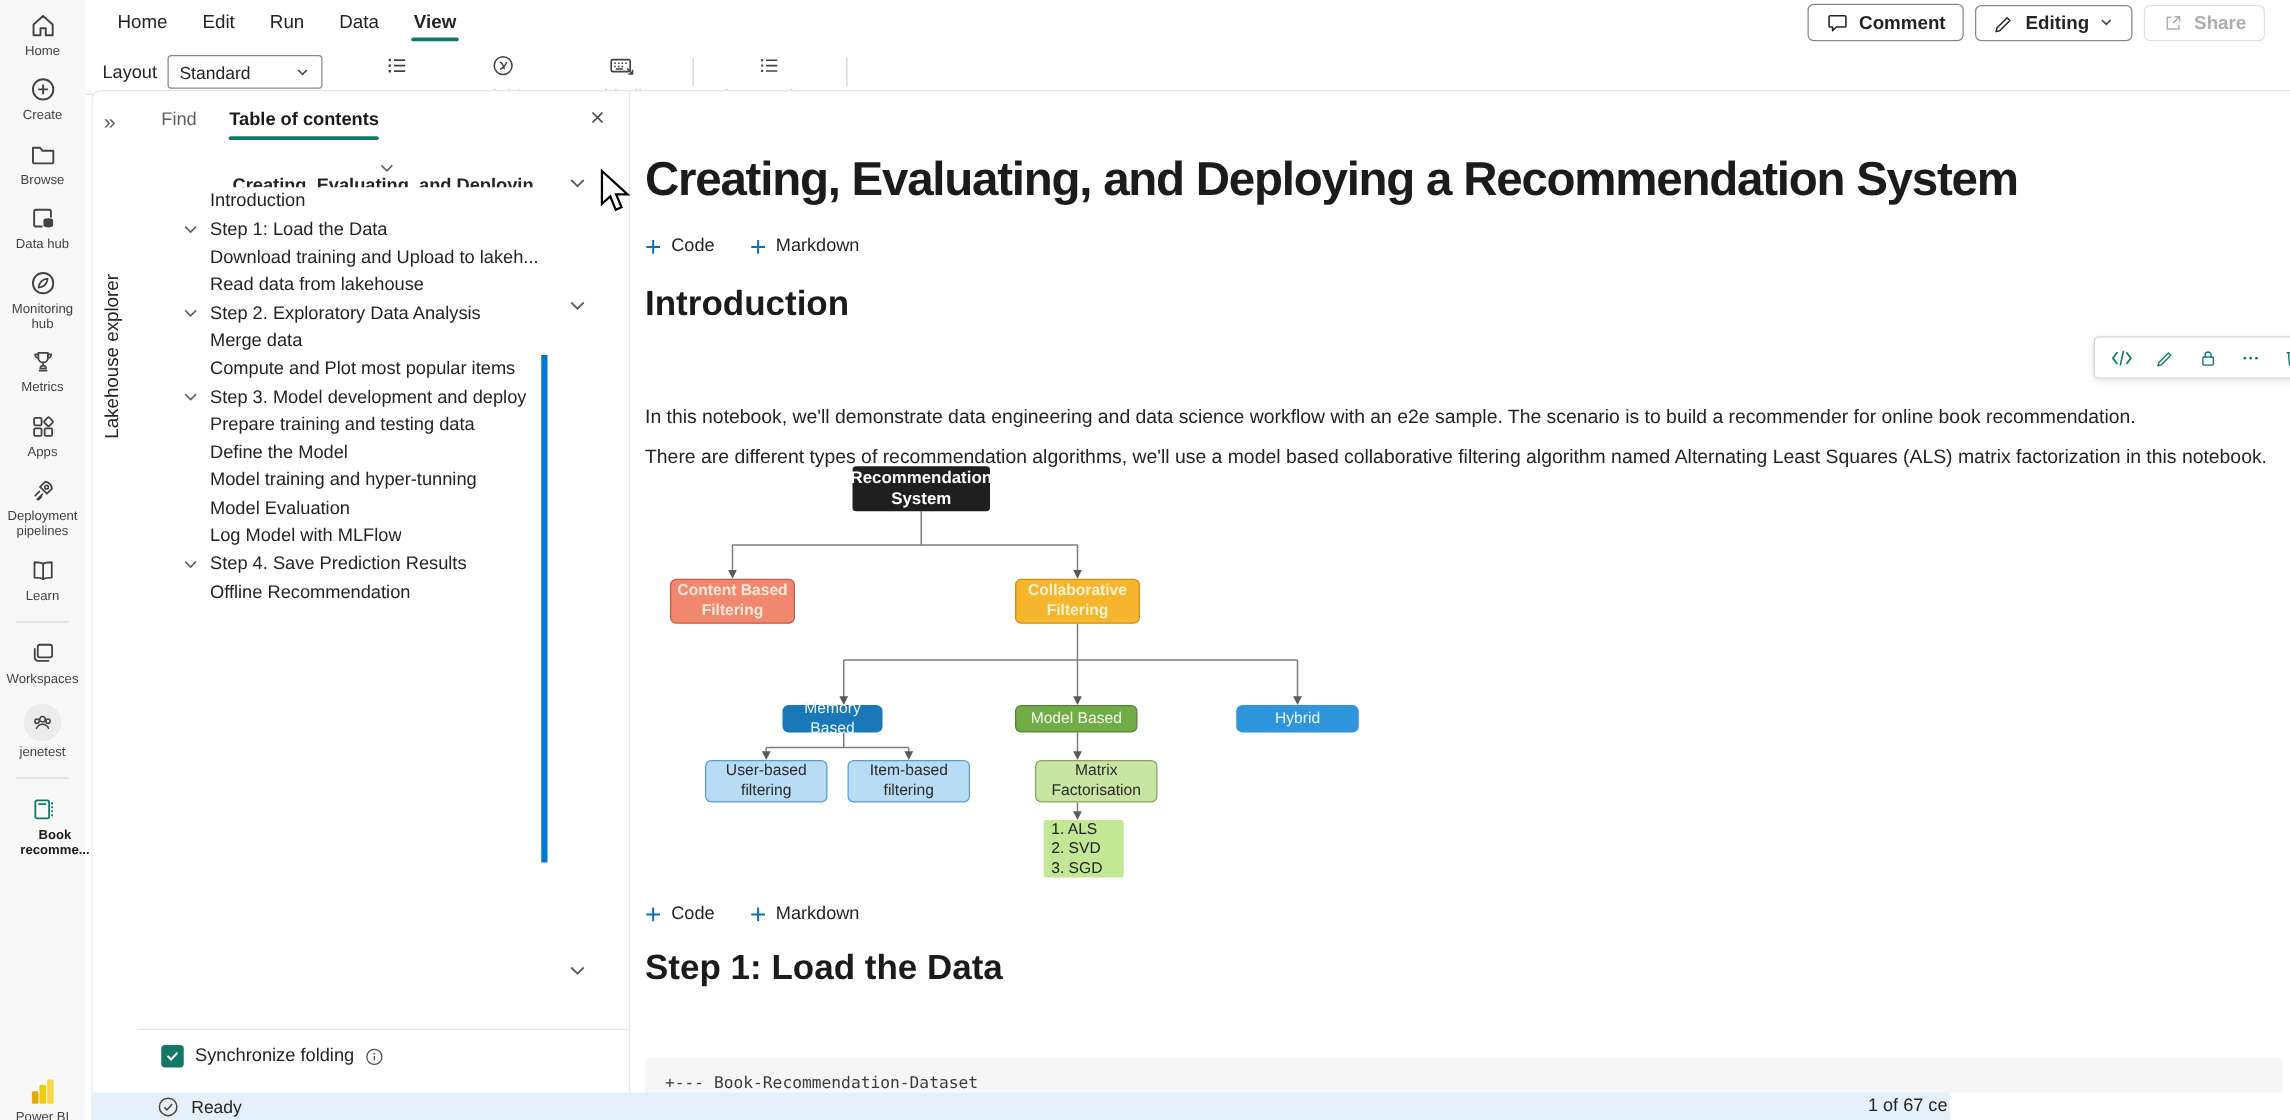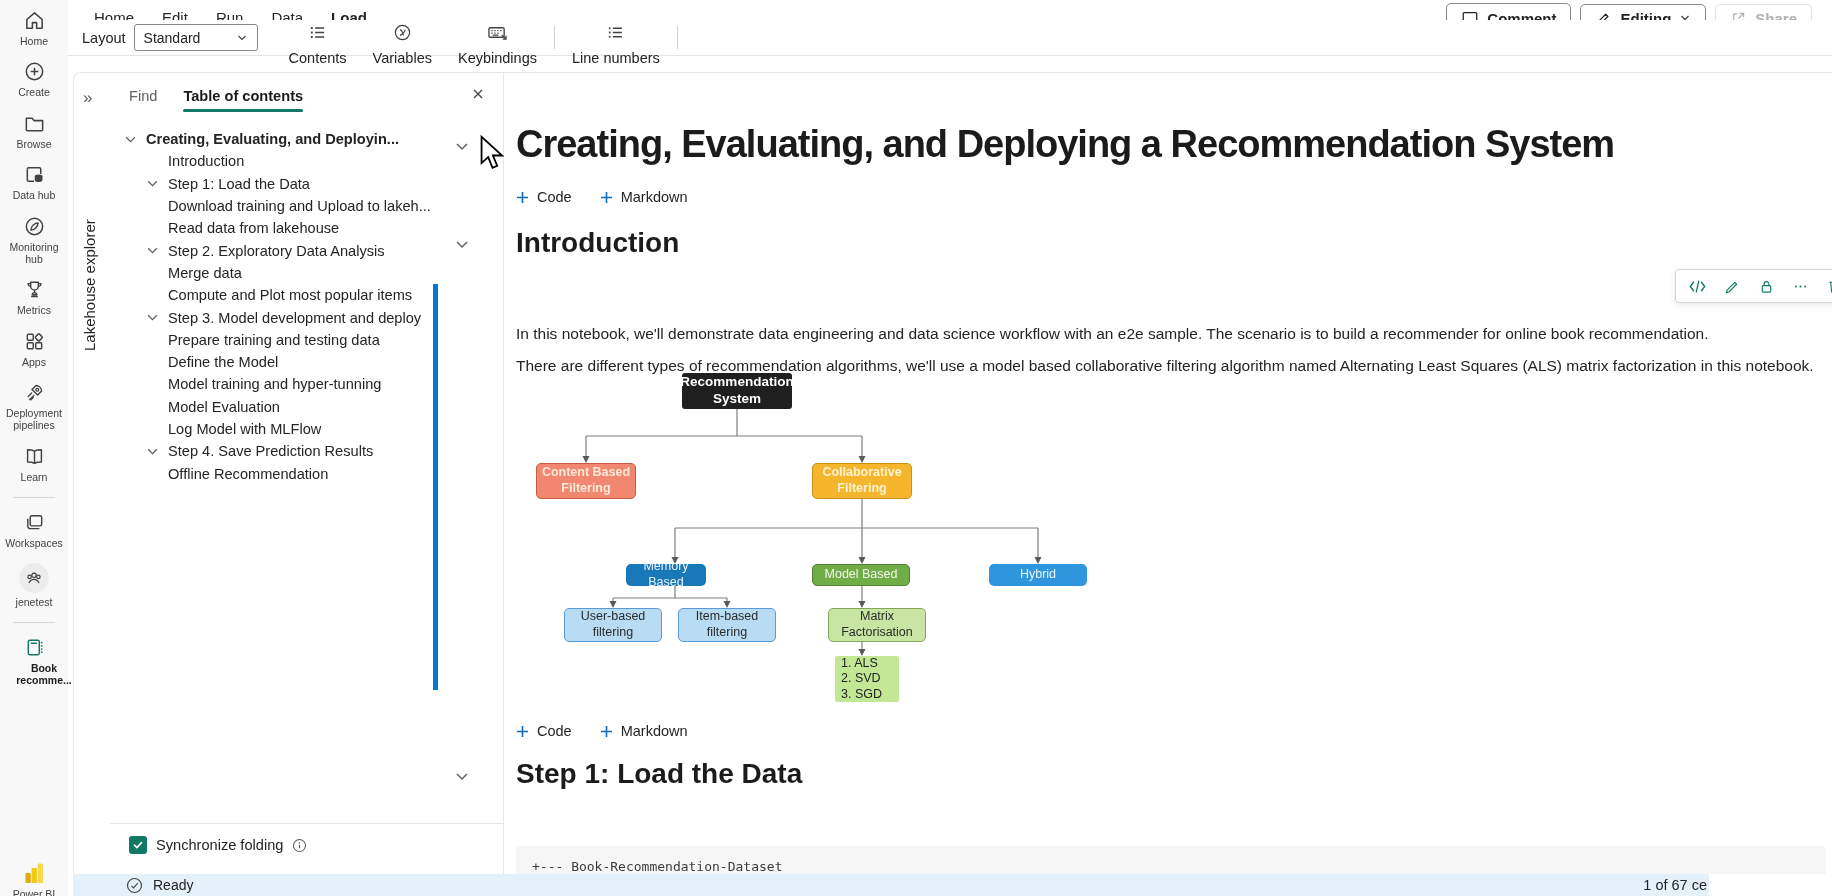--- a/index.html
+++ b/index.html
@@ -25,21 +25,21 @@
   .menubar { position:absolute; left:68px; top:0; width:1764px; height:36px; background:#fff; }
   .menu-tabs { display:flex; padding-left:12px; height:36px; }
   .menu-tab { padding:9px 14px 0; font-size:15px; color:#242424; position:relative; cursor:pointer; }
   .menu-tab.active { font-weight:bold; }
   .menu-tab.active::after { content:""; position:absolute; left:12px; right:12px; bottom:3px; height:3px; background:#117865; border-radius:2px; }
   .menu-actions { position:absolute; right:20px; top:3px; display:flex; gap:9px; align-items:center; }
   .btn { display:flex; align-items:center; gap:8px; border:1px solid #8a8886; border-radius:5px; padding:5px 14px; font-size:15px; font-weight:bold; background:#fff; cursor:pointer; color:#242424; }
   .btn.disabled { color:#b0aeac; border-color:#e3e1df; cursor:default; }
 
   
-  .toolbar { position:absolute; left:68px; top:20px; width:1764px; height:36px; display:flex; align-items:center; padding-left:14px; border-bottom:1px solid #e5e5e5; background:#fff; }
+  .toolbar { position:absolute; left:68px; top:40px; width:1764px; height:36px; display:flex; align-items:center; padding-left:14px; border-bottom:1px solid #e5e5e5; background:#fff; }
   .layout-label { margin-right:8px; }
   .dropdown { width:124px; height:27px; border:1px solid #8a8886; border-radius:3px; display:flex; align-items:center; justify-content:space-between; padding:0 9px; font-size:14px; cursor:pointer; background:#fff; margin-right:18px; }
   .tb-btn { display:flex; align-items:center; gap:8px; padding:0 13px; height:30px; cursor:pointer; color:#242424;flex-direction:column; }
   .tb-sep { width:1px; height:23px; background:#d1d1d1; margin:0 4px; }
 
   
   .canvas { position:absolute; left:73px; top:72px; width:1759px; height:802px; background:#fff; border-left:1px solid #e6e6e6; border-top:1px solid #e6e6e6; border-top-left-radius:8px; overflow:hidden; }
 
   
   .strip { position:absolute; left:0; top:0; width:36px; height:100%; }
@@ -48,21 +48,21 @@
 
   
   .toc { position:absolute; left:36px; top:0; width:394px; height:100%; border-right:1px solid #e6e6e6; }
   .toc-tabs { display:flex; gap:26px; padding:15px 0 10px 19px; position:relative; }
   .toc-tab { font-size:14.6px; color:#616161; cursor:pointer; position:relative; padding-bottom:8px; }
   .toc-tab.active { color:#1b1b1b; font-weight:bold; }
   .toc-tab.active::after { content:""; position:absolute; left:0; right:0; bottom:0; height:3px; background:#117865; border-radius:2px; }
   .toc-close { position:absolute; right:18px; top:14px; cursor:pointer; }
   .tree { margin-top:6px; }
   .trow { display:flex; align-items:center; height:22.3px; padding-left:34px; cursor:pointer; white-space:nowrap; overflow:hidden; }
-  .trow.root { padding-left:12px; font-weight:bold; font-size:15px; }
+  .trow.root { padding-left:12px; font-weight:bold; font-size:15px;flex-direction:column; }
   .trow .chev { width:24px; min-width:24px; display:flex; justify-content:flex-start; padding-left:2px; }
   .trow .tlabel { font-size:14.6px; overflow:hidden; }
   .toc-footer { position:absolute; left:0; right:0; top:750px; border-top:1px solid #e6e6e6; display:flex; align-items:center; gap:9px; padding:12px 0 0 19px; }
   .cbx { width:18px; height:18px; border-radius:3px; background:#117865; display:flex; align-items:center; justify-content:center; cursor:pointer; }
   .sync-label { font-size:14.6px; }
 
   
   .scrollthumb { position:absolute; left:359px; top:211px; width:5px; height:406px; background:#0078d4; cursor:pointer; }
 
   
@@ -89,21 +89,21 @@
   .n-user    { left:48px;  top:235px; width:98px;  height:34px; background:#b7dcf4; border:1px solid #5b9bd5; color:#2b2b2b; border-radius:5px; }
   .n-item    { left:162px; top:235px; width:98px;  height:34px; background:#b7dcf4; border:1px solid #5b9bd5; color:#2b2b2b; border-radius:5px; }
   .n-matrix  { left:312px; top:235px; width:98px;  height:34px; background:#c9e5a3; border:1px solid #84a65a; color:#2b2b2b; border-radius:5px; }
   .n-als     { left:319px; top:283px; width:64px;  height:46px; background:#c2e896; color:#222; border-radius:2px; justify-content:flex-start; text-align:left; padding-left:6px; font-size:12.5px; }
 
   .codecell { position:absolute; left:77px; right:6px; top:773px; height:40px; background:#f6f6f6; border-radius:4px 4px 0 0; padding:13px 0 0 16px; font-family:"DejaVu Sans Mono", monospace; font-size:13px; color:#3b3b3b; cursor:text; }
 
   .cursor-gfx { position:absolute; left:40px; top:62px; }
 
   
-  .statusbar { position:absolute; left:73px; bottom:0; width:1636px; height:22px; background:#e4f1fb; display:flex; align-items:center; padding:0 2px 0 53px; font-size:14px; color:#242424; }
+  .statusbar { position:absolute; left:73px; bottom:0; width:1487px; height:22px; background:#e4f1fb; display:flex; align-items:center; padding:0 2px 0 53px; font-size:14px; color:#242424; }
   .statusbar .ready-wrap { display:flex; align-items:center; gap:10px; }
   .statusbar .cells { margin-left:auto; font-size:14.5px; white-space:nowrap; }
 </style>
 </head>
 <body>
 
 <nav class="rail">
   <div class="rail-item">
     <span>
         <svg width="23" height="23" viewBox="0 0 24 24">
@@ -234,21 +234,21 @@
     </span>
   <span class="rlabel">Power BI</span>
 </div>
 
 <header class="menubar">
   <div class="menu-tabs">
     <div class="menu-tab">Home</div>
     <div class="menu-tab">Edit</div>
     <div class="menu-tab">Run</div>
     <div class="menu-tab">Data</div>
-    <div class="menu-tab active">Load</div>
+    <div class="menu-tab active">View</div>
   </div>
   <div class="menu-actions">
     <div class="btn">
       <span>
           <svg width="18" height="18" viewBox="0 0 20 20">
             <path d="M3.5 4 h13 a1 1 0 0 1 1 1 v8 a1 1 0 0 1 -1 1 h-7.5 l-3.4 3.2 v-3.2 h-2.1 a1 1 0 0 1 -1 -1 v-8 a1 1 0 0 1 1 -1 Z" fill="none" stroke="#242424" stroke-width="1.4" stroke-linejoin="round"></path>
           </svg>
         </span>
       <span>Comment</span>
     </div>

